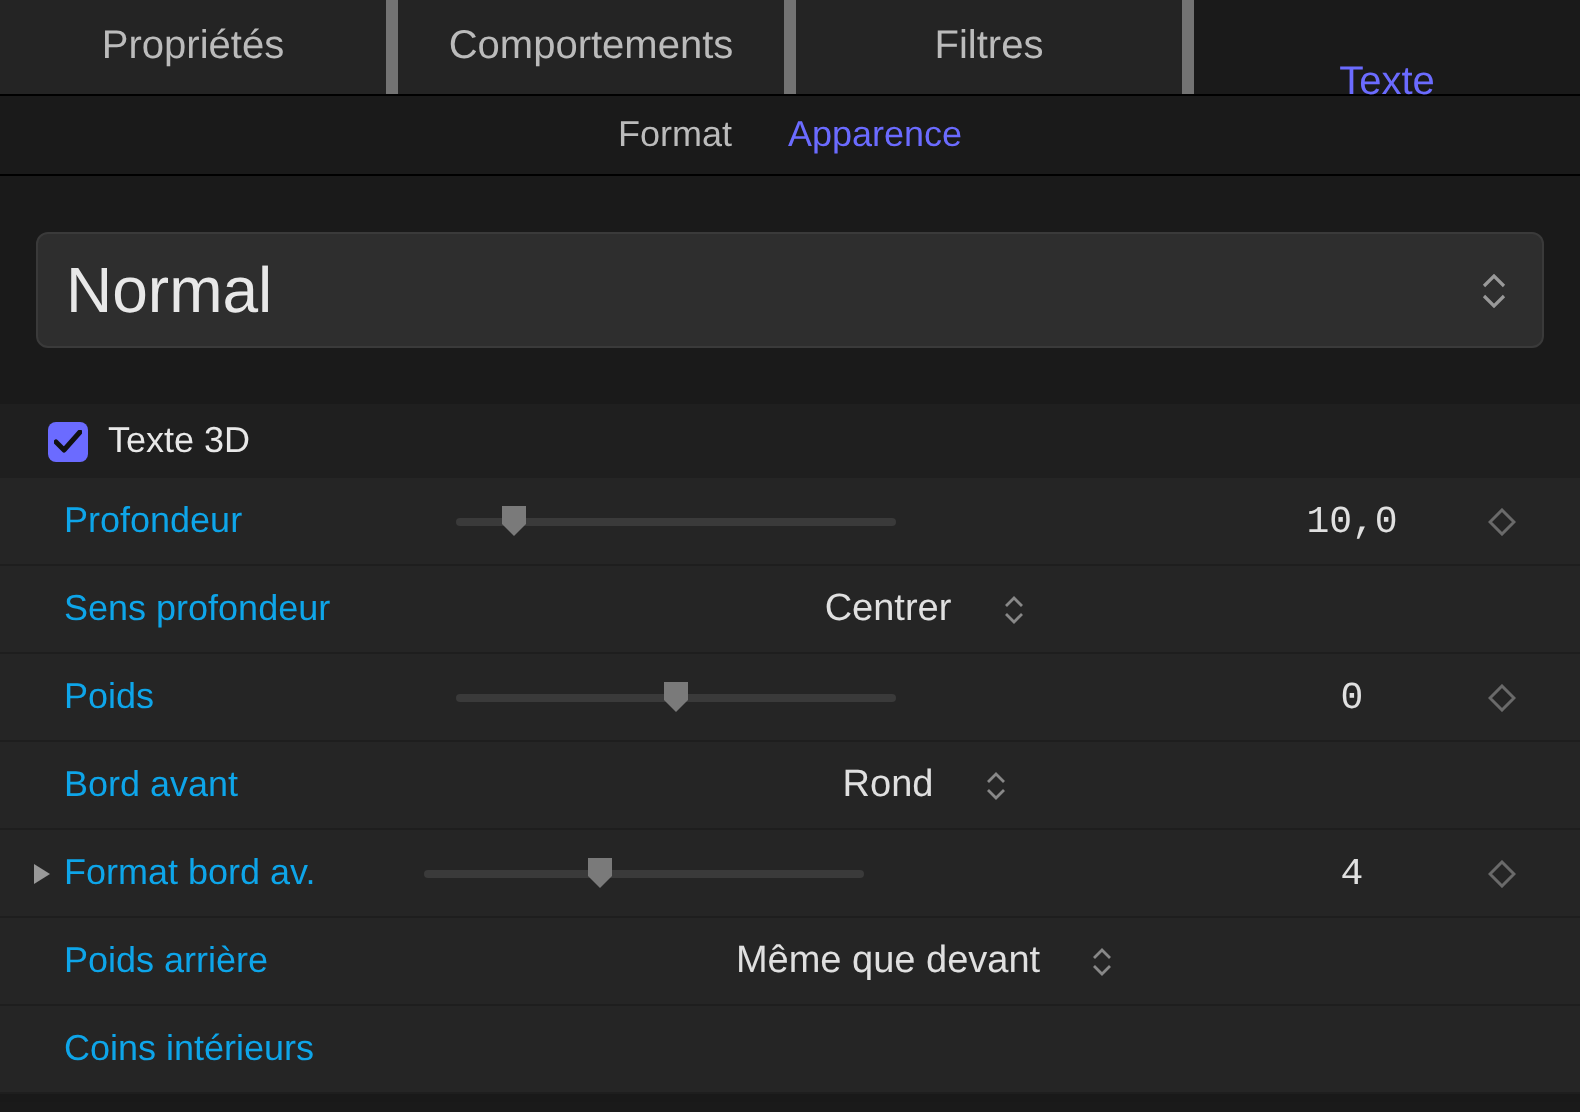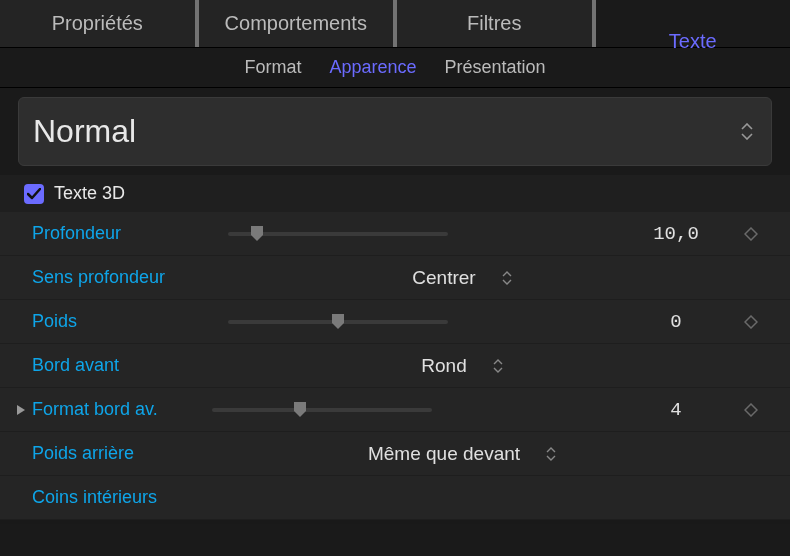--- a/index.html
+++ b/index.html
@@ -17,21 +17,21 @@
       background: #1a1a1a;
       border-bottom: 1px solid #000;
     }
     .tab-top {
       flex: 1;
       display: flex;
       align-items: center;
       justify-content: center;
       font-size: 20px;
       color: #bbb;
-      border-right: 4px solid #737373;
+      border-right: 6px solid #737373;
       cursor: pointer;
       background: #242424;
     }
     .tab-top:last-child { border-right: none; margin-top: 35px; }
     .tab-top.active {
       color: #6b6bff;
       background: #1a1a1a;
       font-weight: 500;
     }
     .sub-tabs {
@@ -43,22 +43,22 @@
       background: #1a1a1a;
       border-bottom: 1px solid #000;
     }
     .sub-tab {
       font-size: 18px;
       color: #bbb;
       cursor: pointer;
     }
     .sub-tab.active { color: #6b6bff; }
     .popup-main {
-      margin: 9px 18px;
-      height: 69px;
+      margin: 28px 18px;
+      height: 58px;
       background: #2e2e2e;
       border: 1px solid #3a3a3a;
       border-radius: 6px;
       display: flex;
       align-items: center;
       justify-content: space-between;
       padding: 0 18px 0 14px;
       cursor: pointer;
     }
     .popup-main-text {
@@ -185,21 +185,20 @@
 <div class="tabs-top">
   <div class="tab-top">Propriétés</div>
   <div class="tab-top">Comportements</div>
   <div class="tab-top">Filtres</div>
   <div class="tab-top active">Texte</div>
 </div>
 
 <div class="sub-tabs">
   <div class="sub-tab">Format</div>
   <div class="sub-tab active">Apparence</div>
-  <div class="sub-tab">Présentation</div>
 </div>
 
 <div class="popup-main">
   <span class="popup-main-text">Normal</span>
   <span class="stepper-icon">
     <svg width="12" height="7">
         <path d="M1 6 L6 1 L11 6" stroke="#999" stroke-width="1.6" fill="none"></path>
       </svg>
     <svg width="12" height="7">
         <path d="M1 1 L6 6 L11 1" stroke="#999" stroke-width="1.6" fill="none"></path>

